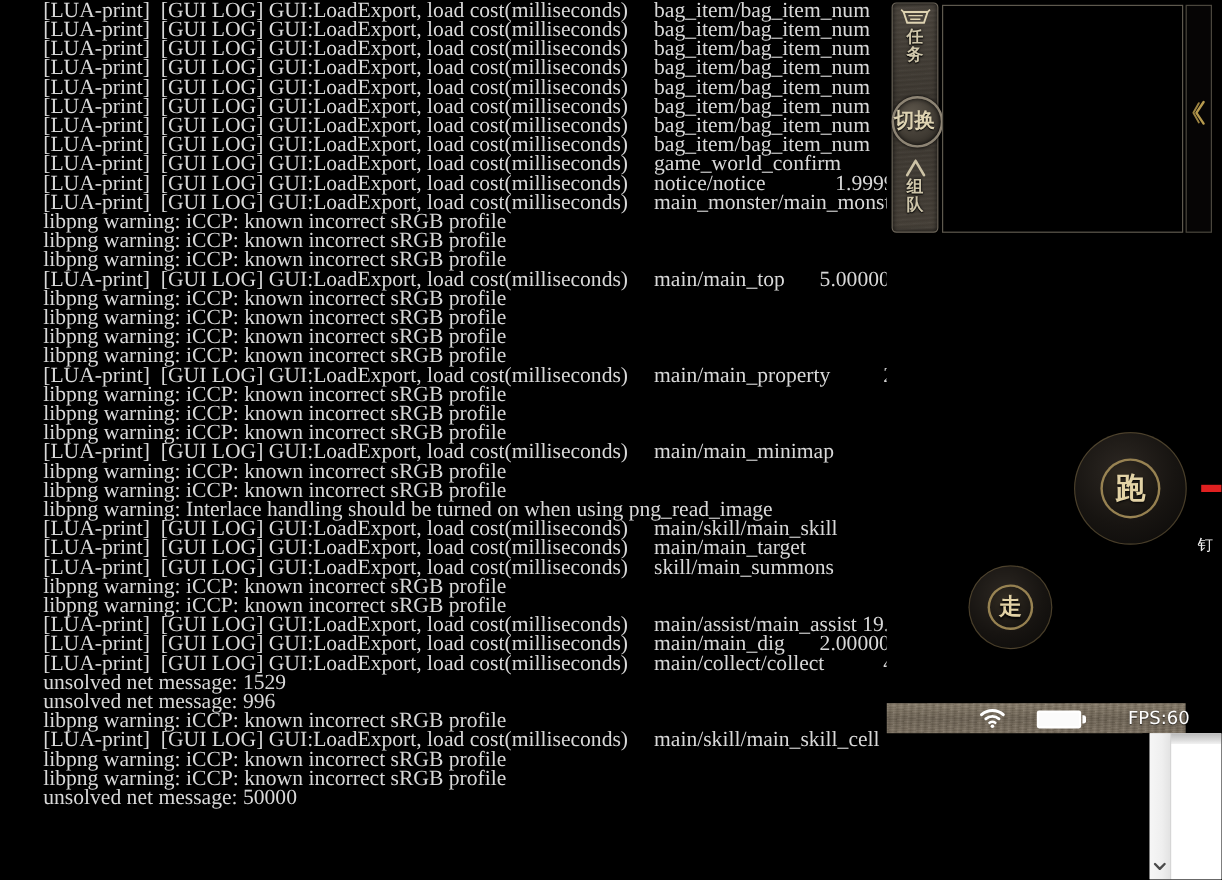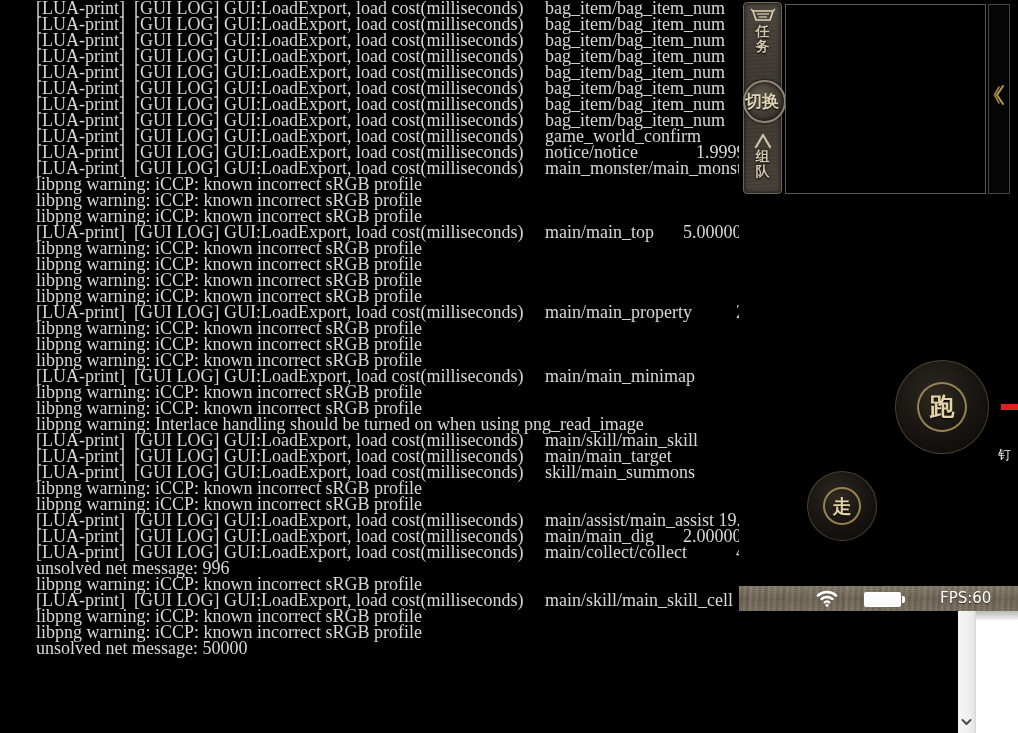--- a/index.html
+++ b/index.html
@@ -193,21 +193,21 @@
     white-space: nowrap;
     overflow: hidden;
     text-shadow: 0 1px 2px #000;
   }
 
   
   #status-bar {
     position: absolute;
     left: 739px;
     top: 586px;
-    width: 279px;
+    width: 249px;
     height: 25px;
     background:
       repeating-linear-gradient(93deg, rgba(255,255,255,0.07) 0px, rgba(0,0,0,0.10) 3px, rgba(255,255,255,0.05) 6px),
       repeating-linear-gradient(177deg, rgba(255,255,255,0.06) 0px, rgba(0,0,0,0.09) 2px),
       linear-gradient(180deg, #8a7e6b 0%, #6f6454 50%, #7d7160 100%);
     display: flex;
     align-items: center;
   }
   #wifi-icon {
     position: absolute;
@@ -341,20 +341,21 @@
       <div class="log-line"><span class="seg-a">libpng warning: iCCP: known incorrect sRGB profile</span></div>
       <div class="log-line"><span class="seg-a">libpng warning: Interlace handling should be turned on when using png_read_image</span></div>
       <div class="log-line"><span class="seg-a">[LUA-print]  [GUI LOG] GUI:LoadExport, load cost(milliseconds)</span><span class="seg-b">main/skill/main_skill</span><span class="seg-c" style="left: 712px;">9.000</span></div>
       <div class="log-line"><span class="seg-a">[LUA-print]  [GUI LOG] GUI:LoadExport, load cost(milliseconds)</span><span class="seg-b">main/main_target</span><span class="seg-c" style="left: 712px;">5.000</span></div>
       <div class="log-line"><span class="seg-a">[LUA-print]  [GUI LOG] GUI:LoadExport, load cost(milliseconds)</span><span class="seg-b">skill/main_summons</span><span class="seg-c" style="left: 712px;">0.999</span></div>
       <div class="log-line"><span class="seg-a">libpng warning: iCCP: known incorrect sRGB profile</span></div>
       <div class="log-line"><span class="seg-a">libpng warning: iCCP: known incorrect sRGB profile</span></div>
       <div class="log-line"><span class="seg-a">[LUA-print]  [GUI LOG] GUI:LoadExport, load cost(milliseconds)</span><span class="seg-b">main/assist/main_assist 19.99</span></div>
       <div class="log-line"><span class="seg-a">[LUA-print]  [GUI LOG] GUI:LoadExport, load cost(milliseconds)</span><span class="seg-b">main/main_dig</span><span class="seg-c" style="left: 647px;">2.00000000000</span></div>
       <div class="log-line"><span class="seg-a">[LUA-print]  [GUI LOG] GUI:LoadExport, load cost(milliseconds)</span><span class="seg-b">main/collect/collect</span><span class="seg-c" style="left: 700px;">4.999</span></div>
+      <div class="log-line"><span class="seg-a">unsolved net message: 1529</span></div>
       <div class="log-line"><span class="seg-a">unsolved net message: 996</span></div>
       <div class="log-line"><span class="seg-a">libpng warning: iCCP: known incorrect sRGB profile</span></div>
       <div class="log-line"><span class="seg-a">[LUA-print]  [GUI LOG] GUI:LoadExport, load cost(milliseconds)</span><span class="seg-b">main/skill/main_skill_cell</span></div>
       <div class="log-line"><span class="seg-a">libpng warning: iCCP: known incorrect sRGB profile</span></div>
       <div class="log-line"><span class="seg-a">libpng warning: iCCP: known incorrect sRGB profile</span></div>
       <div class="log-line"><span class="seg-a">unsolved net message: 50000</span></div>
     </div>
 
   <div id="game">
 

